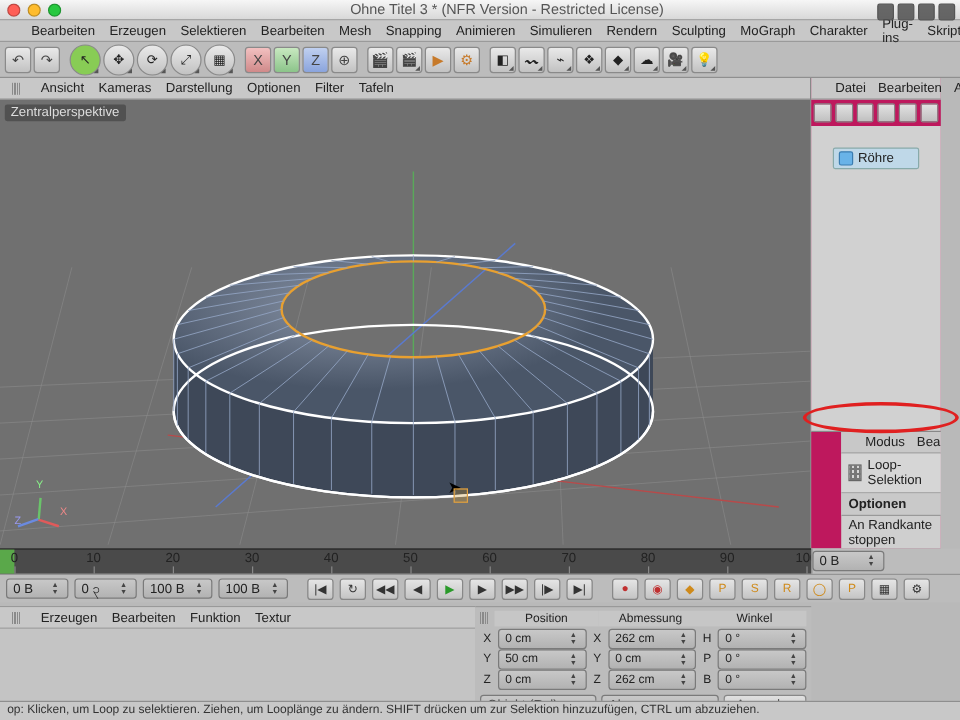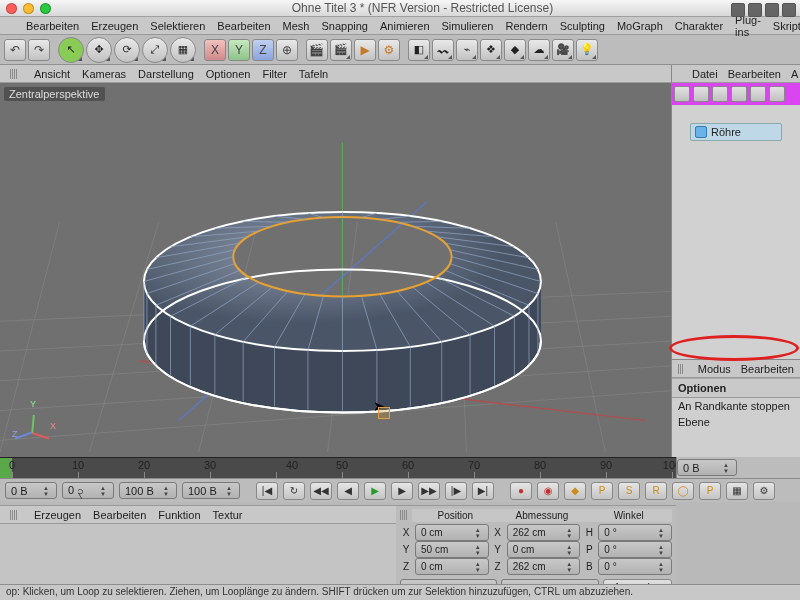--- a/index.html
+++ b/index.html
@@ -32,28 +32,28 @@
   .axisgizmo { position:absolute; left:12px; bottom:18px; width:40px; height:40px; }
   .axisgizmo .ax { position:absolute; left:20px; bottom:6px; width:18px; height:1.5px; transform-origin:left center; }
   .axisgizmo .axx{ background:#e05a5a; transform:rotate(18deg);} 
   .axisgizmo .axy{ background:#6ac46a; transform:rotate(-85deg);} 
   .axisgizmo .axz{ background:#6a8ae0; transform:rotate(160deg);} 
   .axisgizmo .lbl{position:absolute;font-size:9px;}
   .ring-svg { position:absolute; inset:0; }
   .cursor { position:absolute; left:373px; top:315px; font-size:14px; color:#000; pointer-events:none; }
   .locator { position:absolute; left:378px; top:324px; width:12px;height:12px;border:1px solid #e0a040; background:rgba(200,150,50,.3); }
 
-  .rightcol { width: 128px; background: #d946ef; display:flex; flex-direction:column; }
+  .rightcol { width: 108px; background: #be185d; display:flex; flex-direction:column; }
   .panel-head { height: 18px; background:#c8c8c8; border-bottom:1px solid #9a9a9a; display:flex; align-items:center; gap:10px; padding:0 6px; }
   .objlist { flex:0 0 255px; background:#d1d1d1; border-bottom:1px solid #888; padding:18px; }
   .objrow { display:flex; align-items:center; gap:4px; padding:2px 4px; background:#bfd8e8; border:1px solid #8aa; border-radius:2px; }
   .objrow .oi { width:12px;height:12px;background:#69b3e8;border:1px solid #3a7cb0;border-radius:2px; }
   .objtoolbar { display:flex; gap:3px; padding:3px 2px; }
   .objtoolbar .ob { width:16px;height:16px;background:linear-gradient(#e2e2e2,#c0c0c0);border:1px solid #888;border-radius:2px; }
-  .attrs { flex:1; background:#cfcfcf; overflow:hidden; }
+  .attrs { flex:1; background:#cfcfcf; overflow:hidden;margin-left:25px; }
   .loop-row { display:flex; align-items:center; gap:5px; padding:4px 6px; background:#d6d6d6; }
   .loop-row .li { width:14px;height:14px; background:repeating-linear-gradient(0deg,#777 0 2px,transparent 2px 4px),repeating-linear-gradient(90deg,#777 0 2px,transparent 2px 4px); border:1px solid #666; }
   .optsec { padding:3px 6px; background:#c9c9c9; border-top:1px solid #aaa; border-bottom:1px solid #999; font-weight:bold;}
   .optrow { display:flex; justify-content:space-between; padding:2px 6px;align-items:center; }
   .anno { position:absolute; right:1px; top:335px; width:130px; height:26px; border:3px solid #e02020; border-radius:50%; pointer-events:none; }
 
   .timeline { height: 21px; background:#4a4a4a; border-top:1px solid #222; position:relative; display:flex; align-items:flex-end; color:#ccc; font-size:9px; width:676px;}
   .timeline .tick { position:absolute; bottom:0; width:1px; height:6px; background:#888; }
   .timeline .lbl { position:absolute; bottom:7px; transform:translateX(-50%); }
   .timeline .mark0 { position:absolute; left:0; top:0; bottom:0; width:12px; background:#5aa84a; }
@@ -326,20 +326,24 @@
         <div class="oi"></div>
         <span>Röhre</span>
       </div>
     </div>
     <div class="attrs">
       <div class="panel-head">
           <div class="grip"></div>
         <span>Modus</span>
         <span>Bearbeiten</span>
       </div>
+      <div class="loop-row">
+        <div class="li"></div>
+        <span>Loop-Selektion</span>
+      </div>
       <div class="optsec">Optionen</div>
       <div class="optrow">
           <span>An Randkante stoppen</span>
         </div>
       <div class="optrow">
           <span>Ebene</span>
         </div>
     </div>
   </div>
 </div>
@@ -349,21 +353,21 @@
     <div class="mark0"></div>
   <div class="tick" style="left: 12px;"></div>
       <div class="lbl" style="left: 12px;">0</div>
       <div class="tick" style="left: 78px;"></div>
       <div class="lbl" style="left: 78px;">10</div>
       <div class="tick" style="left: 144px;"></div>
       <div class="lbl" style="left: 144px;">20</div>
       <div class="tick" style="left: 210px;"></div>
       <div class="lbl" style="left: 210px;">30</div>
       <div class="tick" style="left: 276px;"></div>
-      <div class="lbl" style="left: 292px;">40</div>
+      <div class="lbl" style="left: 276px;">40</div>
       <div class="tick" style="left: 342px;"></div>
       <div class="lbl" style="left: 342px;">50</div>
       <div class="tick" style="left: 408px;"></div>
       <div class="lbl" style="left: 408px;">60</div>
       <div class="tick" style="left: 474px;"></div>
       <div class="lbl" style="left: 474px;">70</div>
       <div class="tick" style="left: 540px;"></div>
       <div class="lbl" style="left: 540px;">80</div>
       <div class="tick" style="left: 606px;"></div>
       <div class="lbl" style="left: 606px;">90</div>

